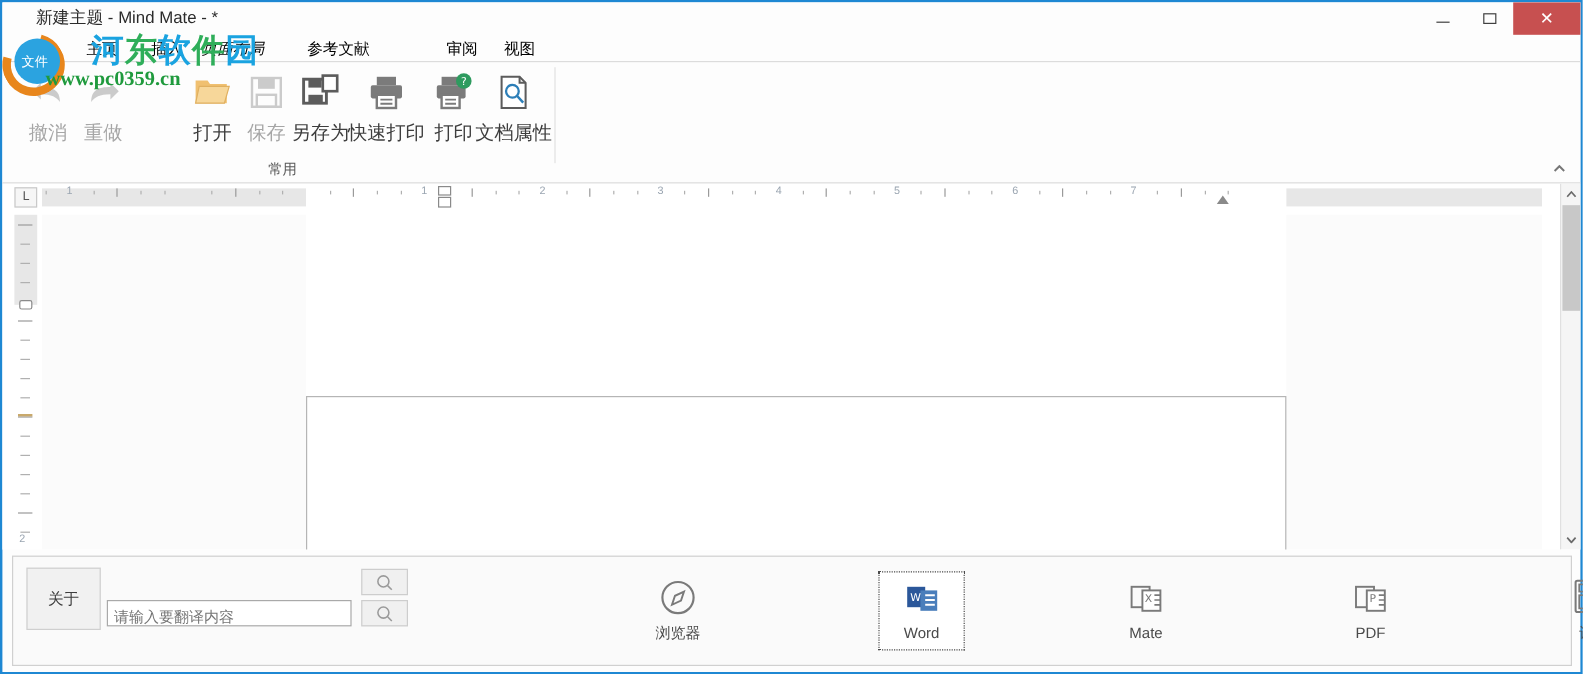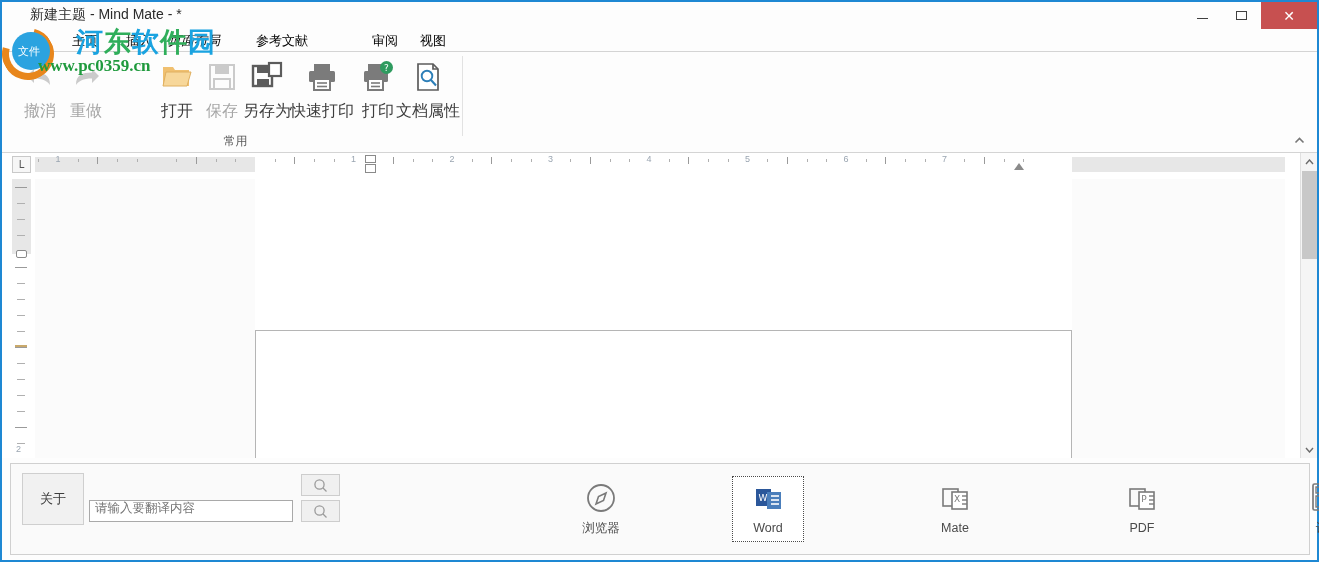--- a/index.html
+++ b/index.html
@@ -155,21 +155,21 @@
     border:none; outline:none; flex:1; font-size:12.5px;
     color:#7a7a7a; padding-left:5px; background:transparent;
     font-family:"Liberation Sans","DejaVu Sans",sans-serif;
   }
   .combo-arrow {
     width:18px; height:20px; display:flex; align-items:center; justify-content:center;
     color:#555; font-size:9px;
   }
   .txtinput {
     position:absolute; left:78px; top:36px; width:204px; height:22px;
-    border:1px solid #a9a9a9; background:#fff; display:flex; align-items:flex-start;
+    border:1px solid #a9a9a9; background:#fff; display:flex; align-items:flex-end;
   }
   .mag-btn {
     position:absolute; width:39px; height:22px;
     background:#f0f0f0; border:1px solid #cdcdcd;
     display:flex; align-items:center; justify-content:center;
   }
   .mag-btn.b1 { left:290px; top:10px; }
   .mag-btn.b2 { left:290px; top:36px; }
   .applaunch {
     position:absolute; top:12px; width:72px; height:66px;
@@ -457,21 +457,21 @@
 
     <div class="txtinput">
       <input value="" placeholder="请输入要翻译内容" style="">
     </div>
     <div class="mag-btn b2">
       <svg width="15" height="15" viewBox="0 0 15 15">
         <circle cx="6.5" cy="6.5" r="4.6" stroke="#9a9a9a" stroke-width="1.3" fill="none"></circle>
         <line x1="10" y1="10" x2="13.5" y2="13.5" stroke="#9a9a9a" stroke-width="1.3"></line>
       </svg>
     </div>
-      <div class="applaunch" style="left: 554px;">
+      <div class="applaunch" style="left: 518px;">
         <div class="aicon">
           <svg width="34" height="34" viewBox="0 0 34 34">
             <circle cx="17" cy="17" r="13" fill="none" stroke="#7a7a7a" stroke-width="1.8"></circle>
             <path d="M22 12 L14.5 15.5 L12 23 L19.5 19.5 Z" fill="none" stroke="#7a7a7a" stroke-width="1.6"></path>
           </svg>
         </div>
         <div class="alabel">浏览器</div>
       </div>
       <div class="applaunch selected" style="left: 721px;">
         <div class="aicon">

